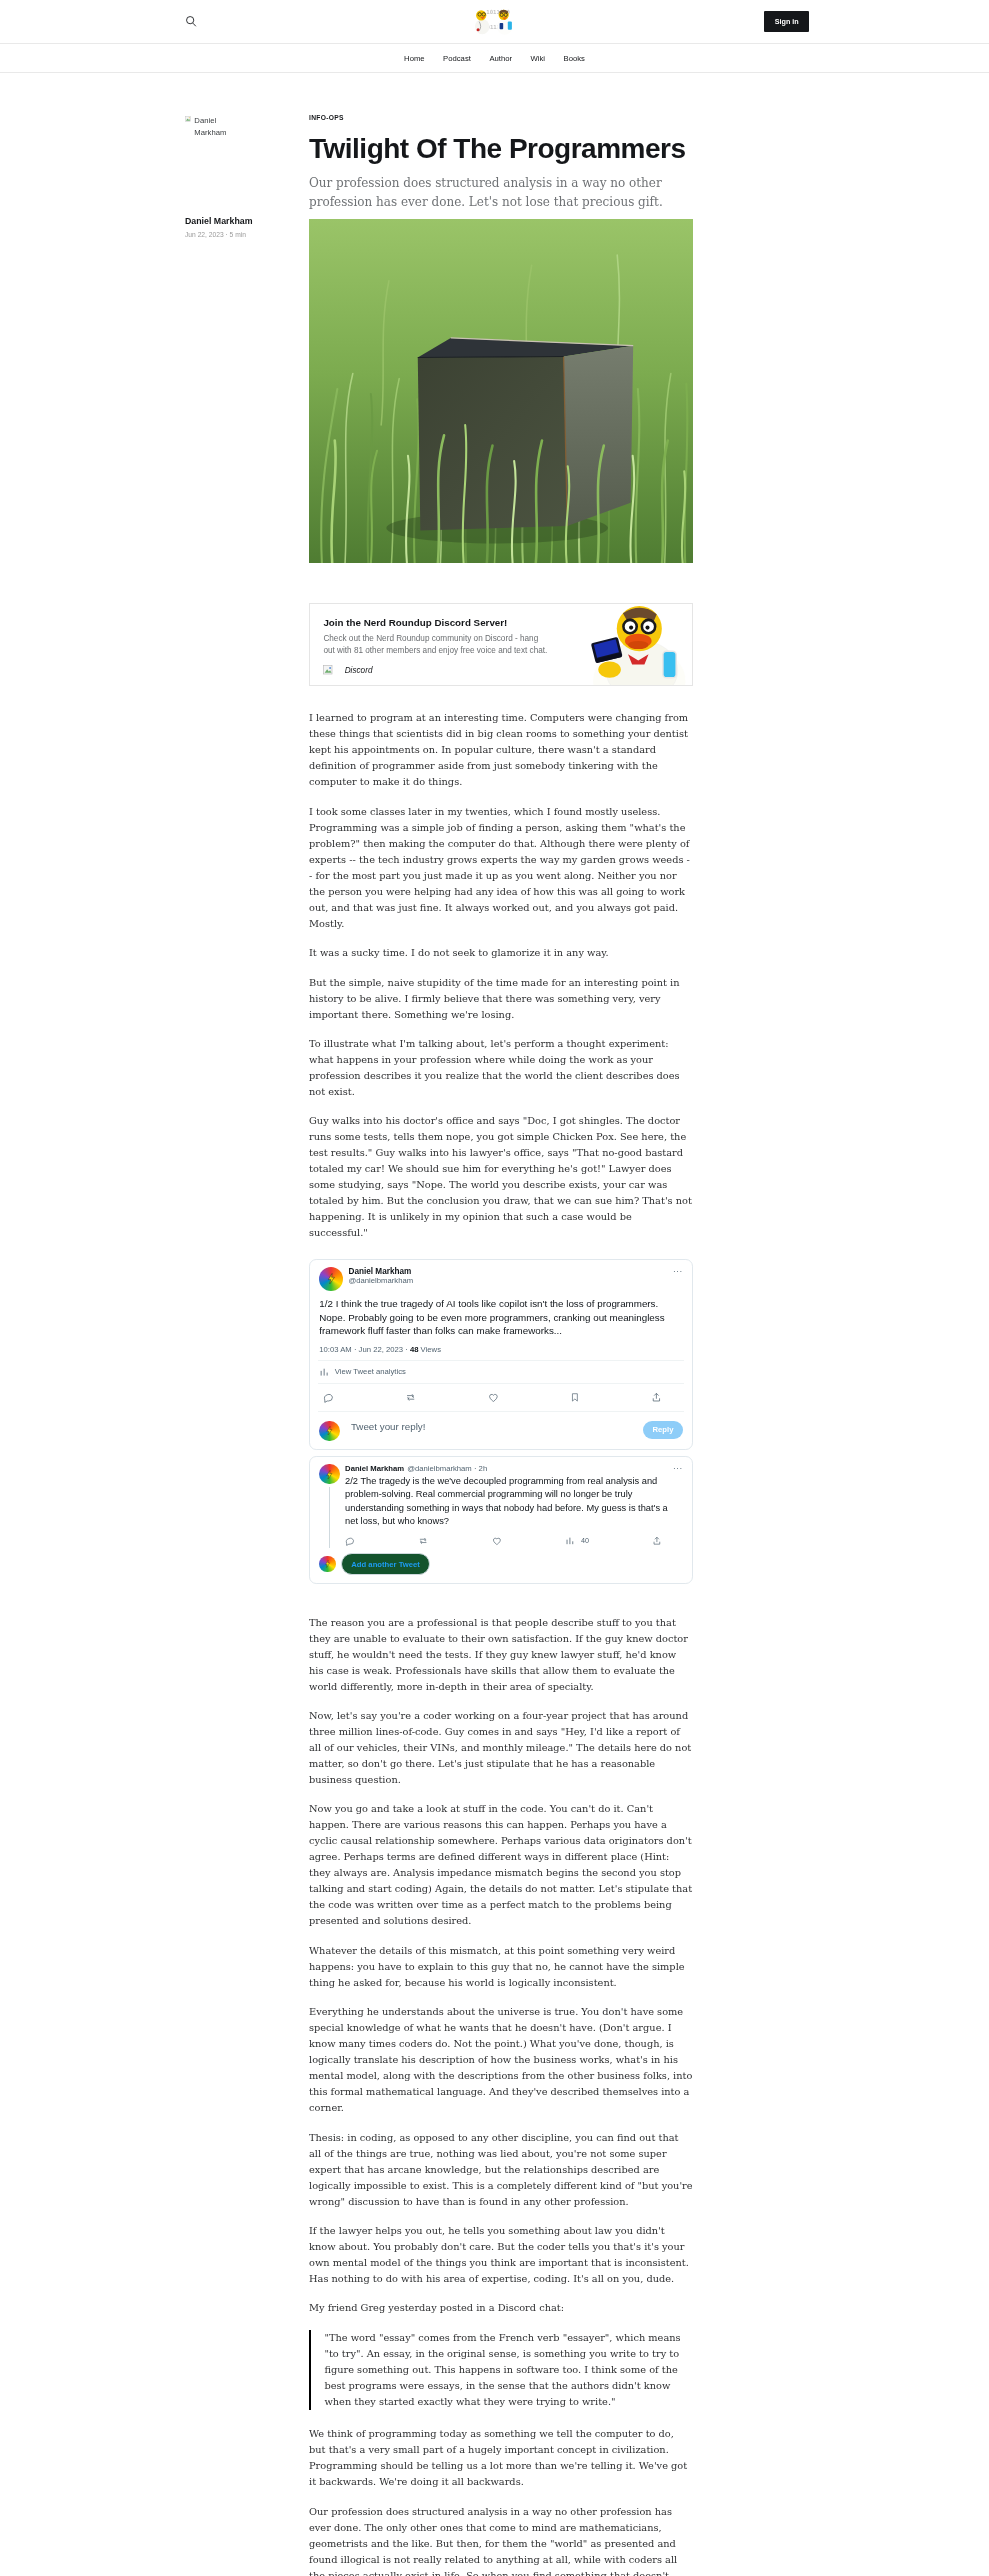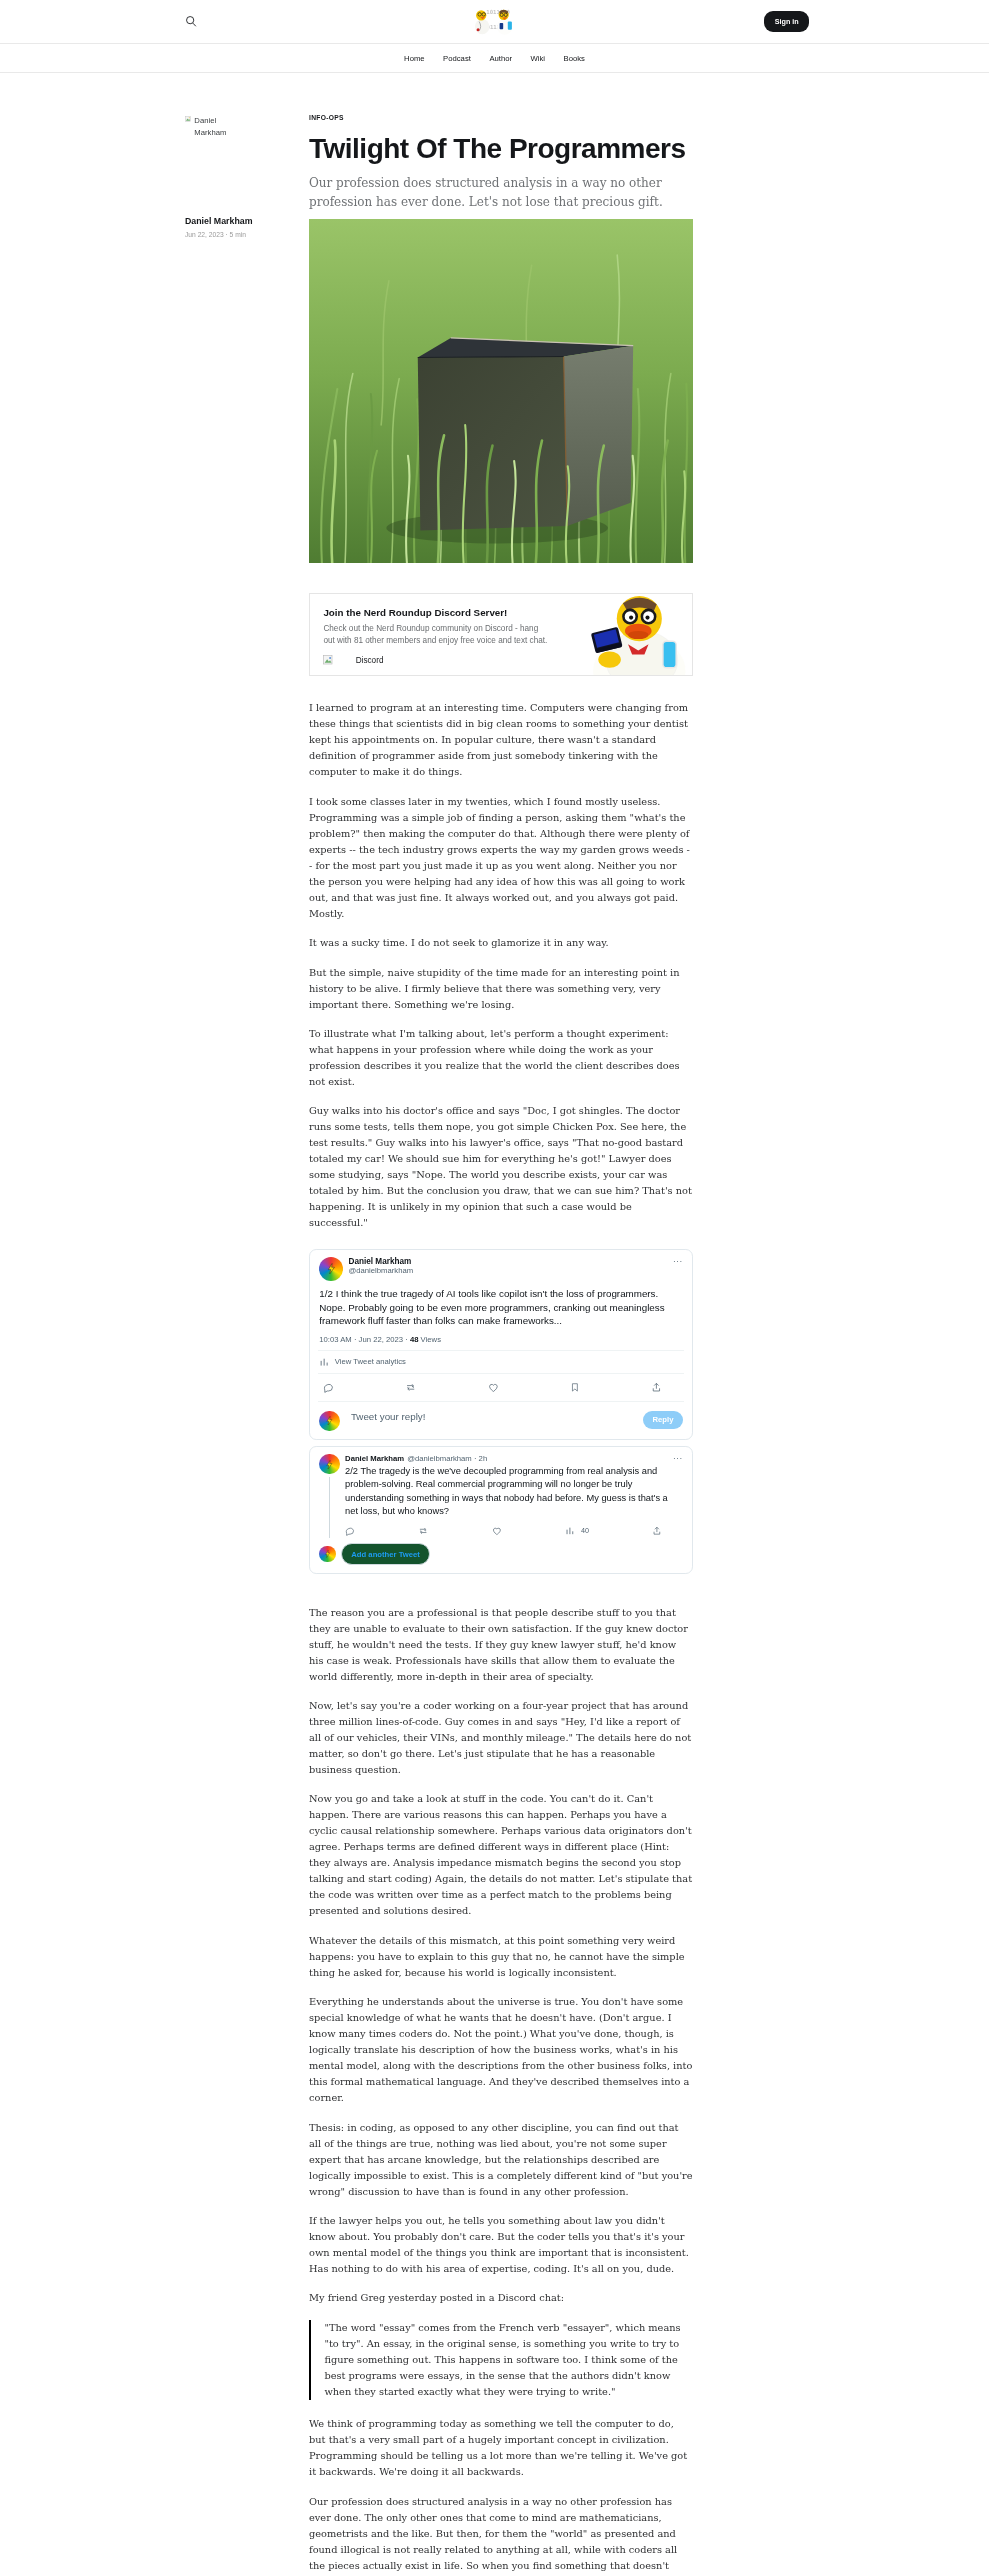--- a/index.html
+++ b/index.html
@@ -6,21 +6,21 @@
   html,body { background:#ffffff; }
   body { width:989px; height:3763px; position:relative; overflow:hidden;
          font-family:"Liberation Sans", sans-serif; color:#15171a; }
 
   
   .topbar { position:absolute; top:0; left:0; width:989px; height:43px; background:#fff; }
   .topbar-inner { position:relative; width:629px; margin:0 auto; height:43px; }
   .search-btn { position:absolute; left:5.2px; top:14.4px; width:14.4px; height:14.4px; cursor:pointer; background:none; border:none; }
   .logo { position:absolute; left:50%; transform:translateX(-50%); top:6.2px; width:44px; height:30px; }
   .signin-btn { position:absolute; right:0; top:11.3px; background:#15171a; color:#fff; border:none;
-                border-radius:9px; padding:5.7px 10.3px; font-size:7.2px; font-weight:bold; cursor:pointer; }
+                border-radius:1px; padding:5.7px 10.3px; font-size:7.2px; font-weight:bold; cursor:pointer; }
 
   
   .navbar { position:absolute; top:43px; left:0; width:989px; height:30px;
             border-top:0.5px solid #e9e9e9; border-bottom:0.5px solid #e9e9e9;
             display:flex; align-items:center; justify-content:center; gap:18.5px; background:#fff; }
   .nav-link { font-size:7.7px; color:#15171a; text-decoration:none; cursor:pointer; }
 
   
   .meta-col { position:absolute; left:185px; top:115px; width:93px; }
   .author-chip { display:flex; gap:3.1px; width:52px; cursor:pointer; }
@@ -30,26 +30,26 @@
 
   
   .article-col { position:absolute; left:309px; top:114px; width:384px; }
   .category { font-size:6.7px; font-weight:bold; letter-spacing:0.3px; color:#15171a; }
   .post-title { margin-top:13px; font-size:28px; line-height:30px; font-weight:bold; letter-spacing:-0.5px; color:#15171a; }
   .post-subtitle { margin-top:10.3px; font-family:"DejaVu Serif", serif; font-size:12px; line-height:18.5px; color:#6f7275; }
 
   .hero { margin-top:8.2px; width:384px; height:344px; display:block; }
 
   
-  .discord-card { margin-top:30px; width:384px; height:83px; border:0.5px solid #e5e5e5; border-radius:0;
+  .discord-card { margin-top:40px; width:384px; height:83px; border:0.5px solid #e5e5e5; border-radius:0;
                   display:flex; overflow:hidden; background:#fff; }
   .discord-left { flex:1; padding:12.4px 13.4px; }
   .discord-title { font-size:9.8px; font-weight:bold; color:#15171a; }
   .discord-desc { margin-top:5.2px; font-size:8.2px; line-height:12.4px; color:#6b6e71; }
-  .discord-link { margin-top:7.2px; display:flex; align-items:center; gap:22px; cursor:pointer; }
+  .discord-link { margin-top:7.2px; display:flex; align-items:center; gap:11px; cursor:pointer;font-style:italic; }
   .discord-link span { font-size:8.2px; color:#15171a; }
   .discord-img { width:130px; height:100%; background:#fff; flex:none; }
 
   
   .body-text { margin-top:24px; }
   .body-text p { font-family:"DejaVu Serif", serif; font-size:9.8px; line-height:16px; color:#2e2f31; margin-bottom:13.4px; }
   blockquote { border-left:2.1px solid #000; padding-left:13.4px; margin:3.1px 0 16.5px 0;
                font-family:"DejaVu Serif", serif; font-size:9.8px; line-height:16px; color:#2e2f31; }
 
   

